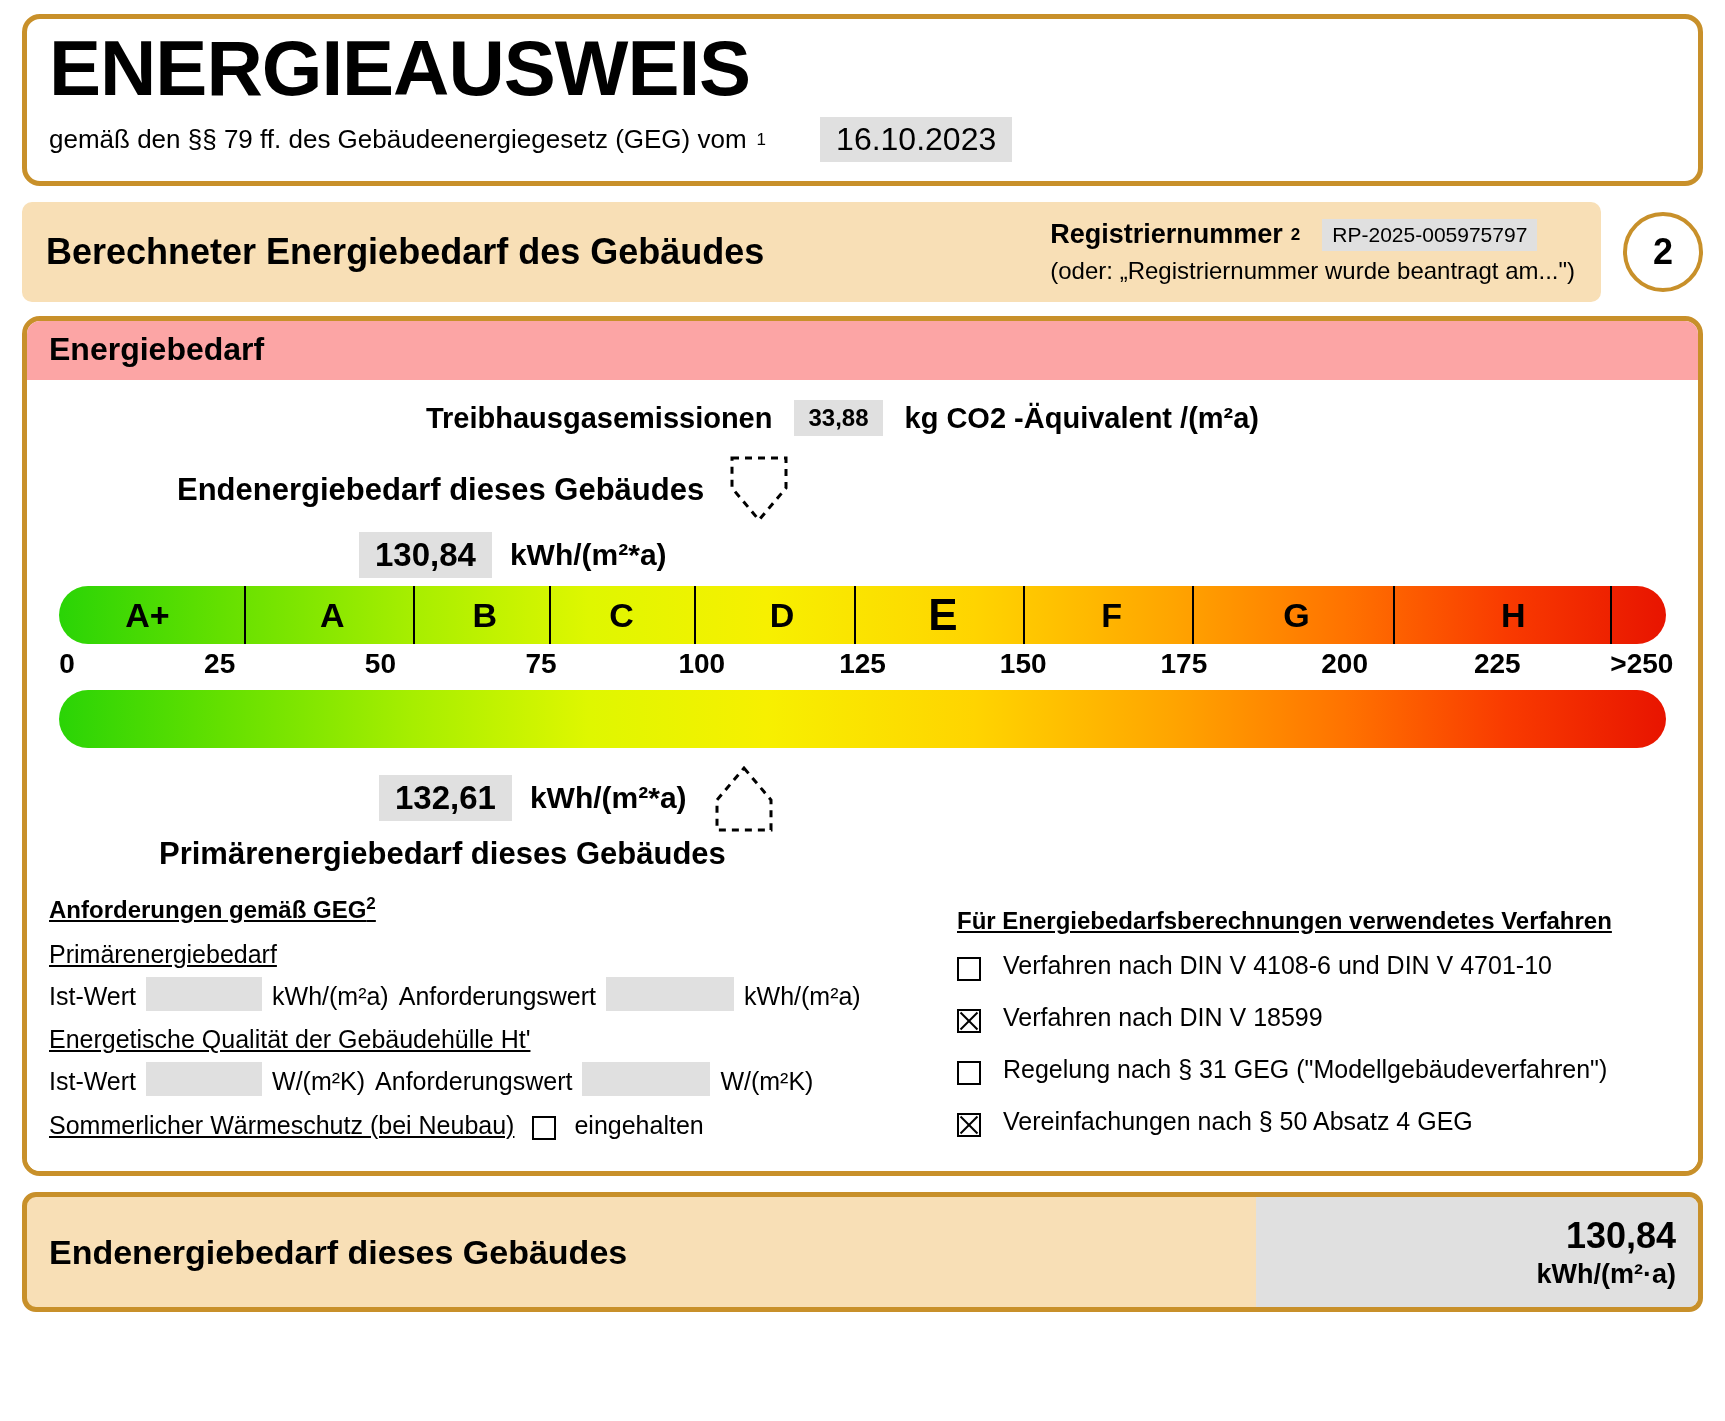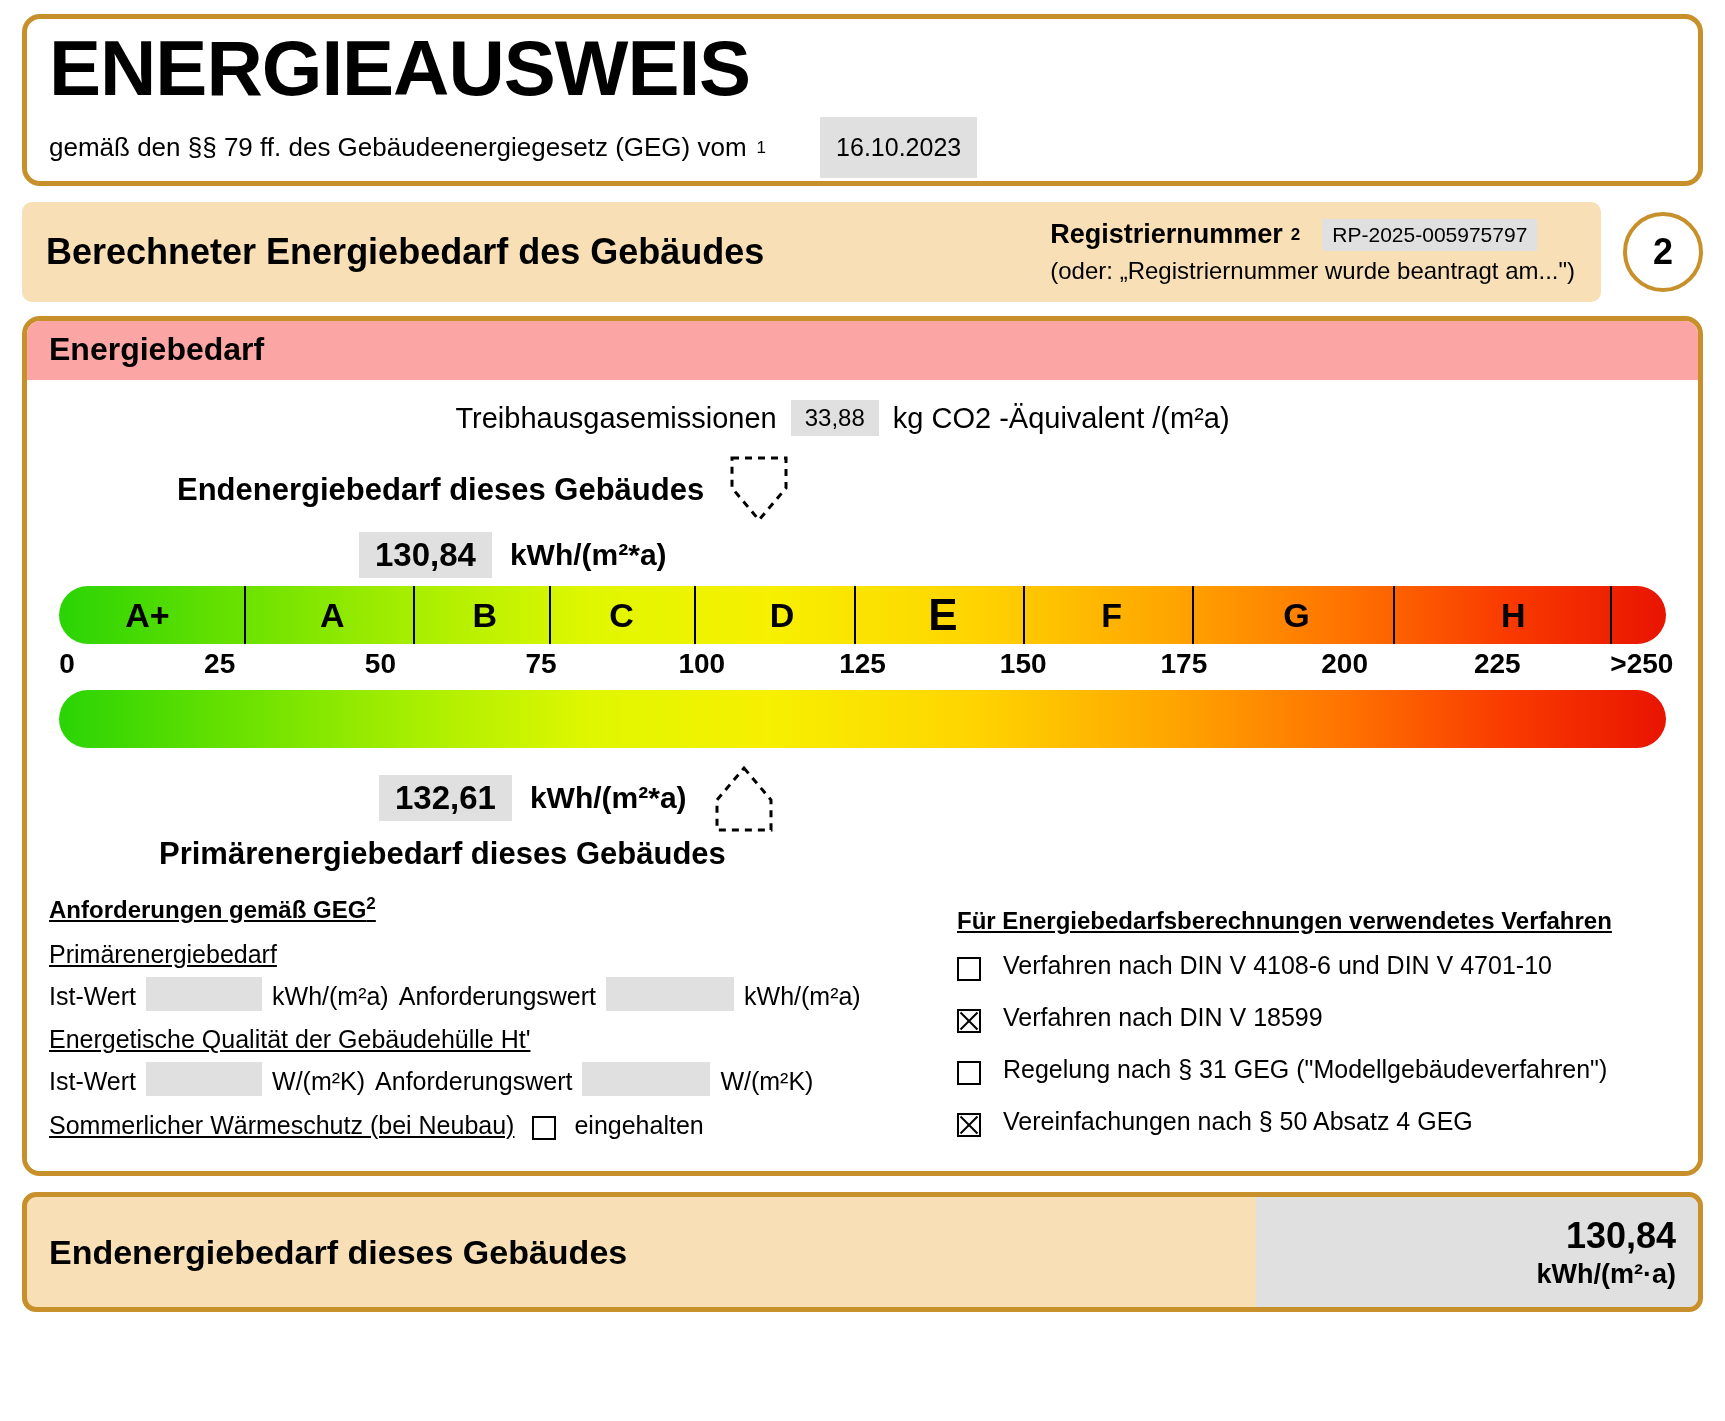--- a/index.html
+++ b/index.html
@@ -49,22 +49,22 @@
     display: flex;
     align-items: center;
     gap: 10px;
     margin-top: 10px;
     font-size: 26px;
   }
   .legal-text { font-size: 26px; }
   .sup { font-size: 17px; vertical-align: super; }
   .date-field {
     background: #e0e0e0;
-    font-size: 25px;
-    padding: 16px 16px;
+    font-size: 32px;
+    padding: 4px 16px;
     margin-left: 44px;
   }
 
   
   .section-bar {
     margin-top: 16px;
     display: flex;
     align-items: stretch;
     gap: 0;
     height: 100px;
@@ -137,24 +137,25 @@
   .panel-body {
     padding: 10px 22px 12px 22px;
     background: #ffffff;
   }
 
   
   .thg-row {
     display: flex;
     align-items: center;
     justify-content: center;
-    gap: 14px;
+    gap: 22px;
     font-size: 29px;
     margin-top: 10px;
     padding-right: 40px;
+    font-weight: bold;
   }
   .thg-value {
     background: #e0e0e0;
     font-size: 24px;
     padding: 4px 14px;
   }
 
   
   .scale-wrap {
     position: relative;

